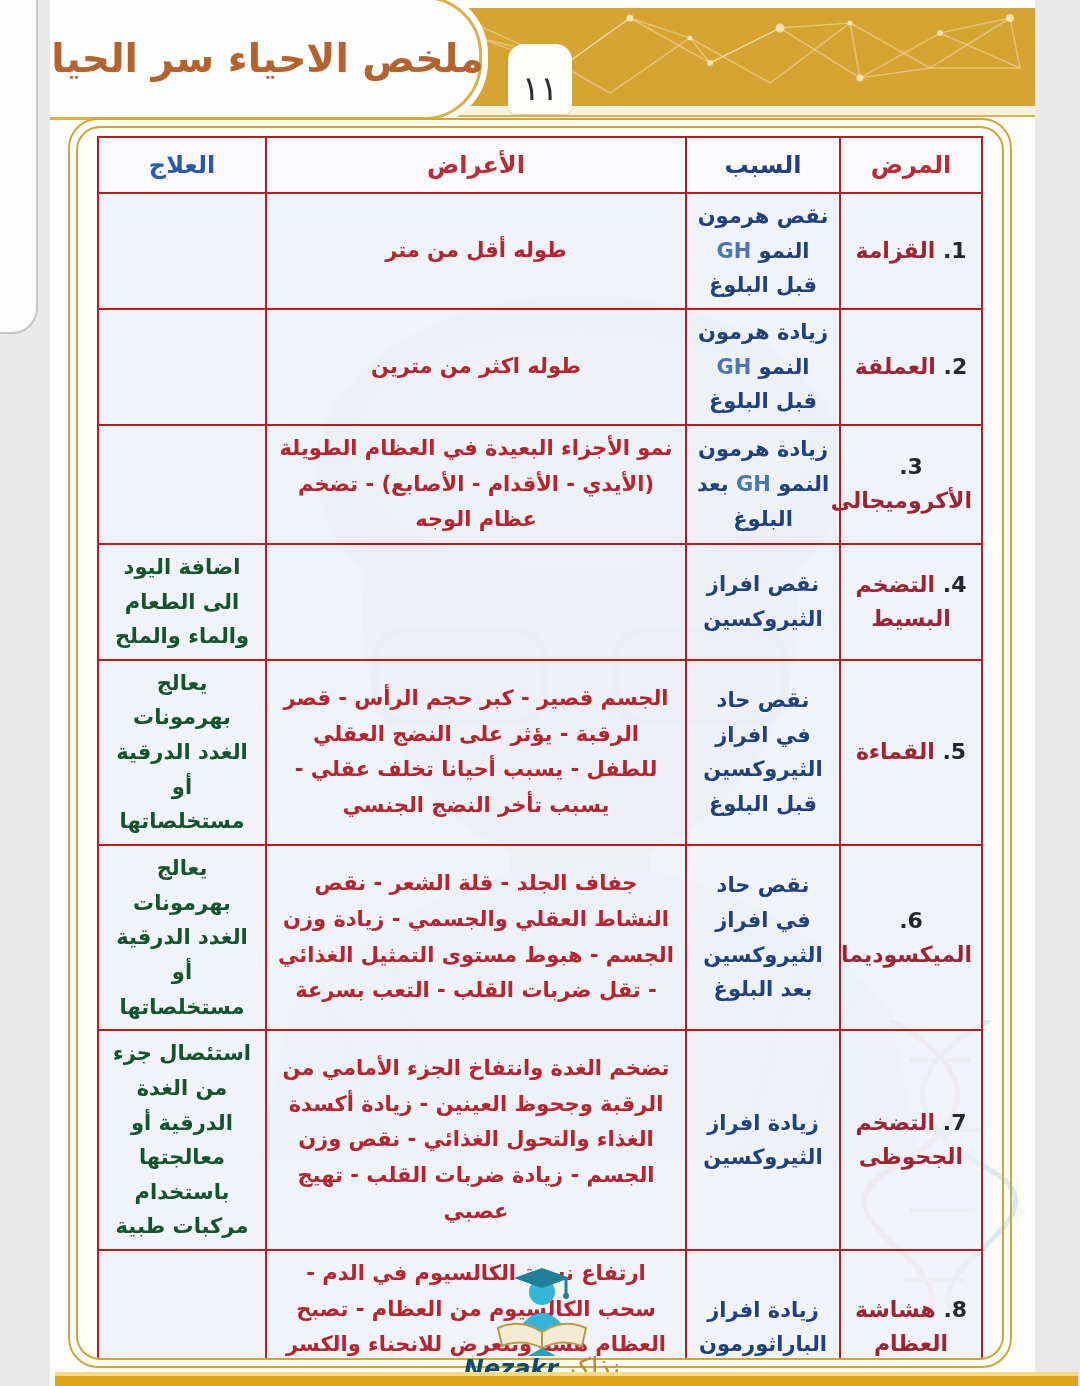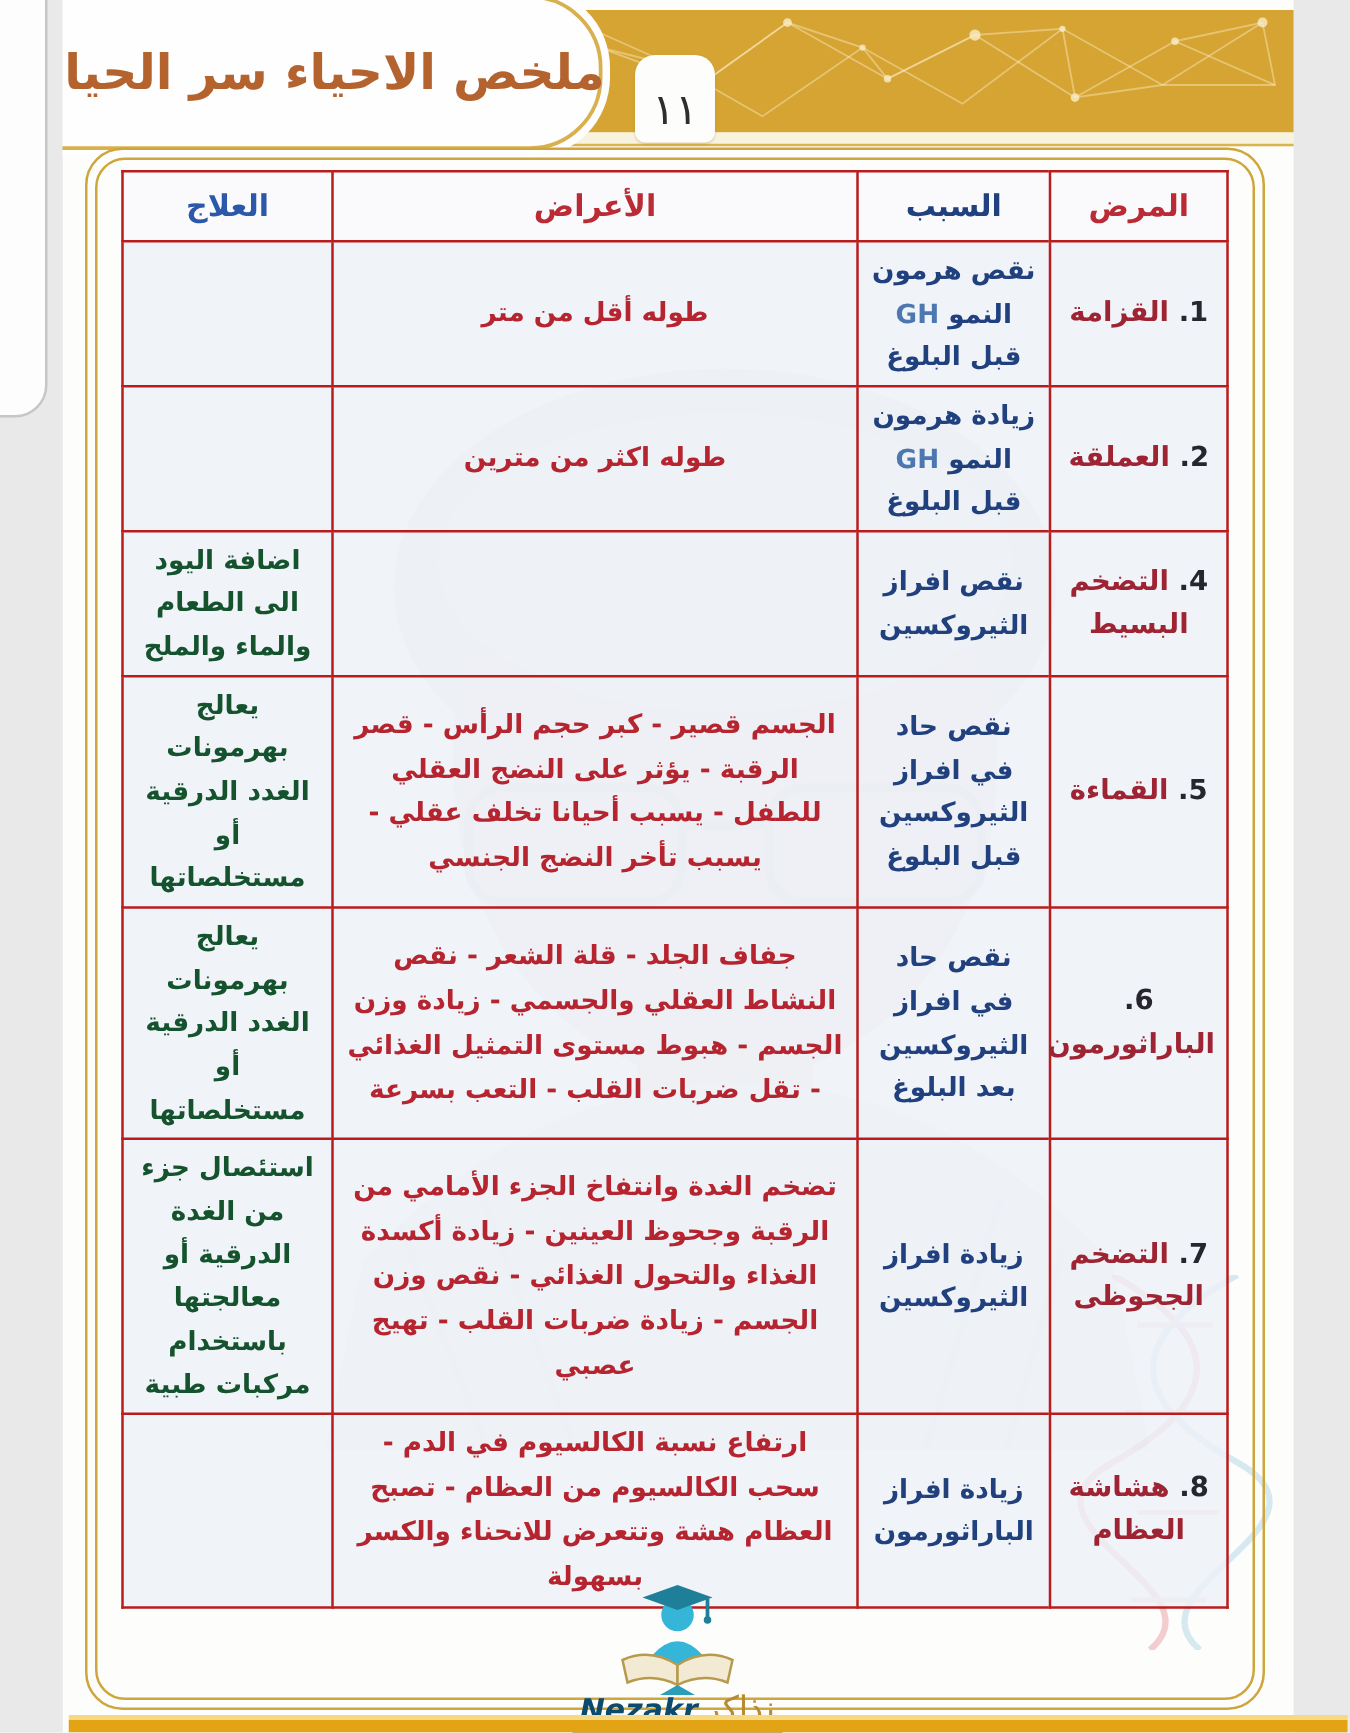--- a/index.html
+++ b/index.html
@@ -203,33 +203,39 @@
                 <td class="c-symptoms">طوله أقل من متر</td>
                 <td class="c-treatment"></td>
               </tr>
               <tr style="height: 84px;">
                 <td class="c-disease"><span class="rnum">2.</span> <span class="rname">العملقة</span></td>
                 <td class="c-cause">زيادة هرمون النمو <span class="gh">GH</span> قبل البلوغ</td>
                 <td class="c-symptoms">طوله اكثر من مترين</td>
                 <td class="c-treatment"></td>
               </tr>
               <tr style="height: 84px;">
+                <td class="c-disease"><span class="rnum">3.</span> <span class="rname">الأكروميجالى</span></td>
+                <td class="c-cause">زيادة هرمون النمو <span class="gh">GH</span> بعد البلوغ</td>
+                <td class="c-symptoms">نمو الأجزاء البعيدة في العظام الطويلة (الأيدي - الأقدام - الأصابع) - تضخم عظام الوجه</td>
+                <td class="c-treatment"></td>
+              </tr>
+              <tr style="height: 84px;">
                 <td class="c-disease"><span class="rnum">4.</span> <span class="rname">التضخم البسيط</span></td>
                 <td class="c-cause">نقص افراز الثيروكسين</td>
                 <td class="c-symptoms"></td>
                 <td class="c-treatment">اضافة اليود الى الطعام والماء والملح</td>
               </tr>
               <tr style="height: 110px;">
                 <td class="c-disease"><span class="rnum">5.</span> <span class="rname">القماءة</span></td>
                 <td class="c-cause">نقص حاد في افراز الثيروكسين قبل البلوغ</td>
                 <td class="c-symptoms">الجسم قصير - كبر حجم الرأس - قصر الرقبة - يؤثر على النضج العقلي للطفل - يسبب أحيانا تخلف عقلي - يسبب تأخر النضج الجنسي</td>
                 <td class="c-treatment">يعالج بهرمونات الغدد الدرقية أو مستخلصاتها</td>
               </tr>
               <tr style="height: 134px;">
-                <td class="c-disease"><span class="rnum">6.</span> <span class="rname">الباراثورمون</span></td>
+                <td class="c-disease"><span class="rnum">6.</span> <span class="rname">الميكسوديما</span></td>
                 <td class="c-cause">نقص حاد في افراز الثيروكسين بعد البلوغ</td>
                 <td class="c-symptoms">جفاف الجلد - قلة الشعر - نقص النشاط العقلي والجسمي - زيادة وزن الجسم - هبوط مستوى التمثيل الغذائي - تقل ضربات القلب - التعب بسرعة</td>
                 <td class="c-treatment">يعالج بهرمونات الغدد الدرقية أو مستخلصاتها</td>
               </tr>
               <tr style="height: 142px;">
                 <td class="c-disease"><span class="rnum">7.</span> <span class="rname">التضخم الجحوظى</span></td>
                 <td class="c-cause">زيادة افراز الثيروكسين</td>
                 <td class="c-symptoms">تضخم الغدة وانتفاخ الجزء الأمامي من الرقبة وجحوظ العينين - زيادة أكسدة الغذاء والتحول الغذائي - نقص وزن الجسم - زيادة ضربات القلب - تهيج عصبي</td>
                 <td class="c-treatment">استئصال جزء من الغدة الدرقية أو معالجتها باستخدام مركبات طبية</td>
               </tr>

